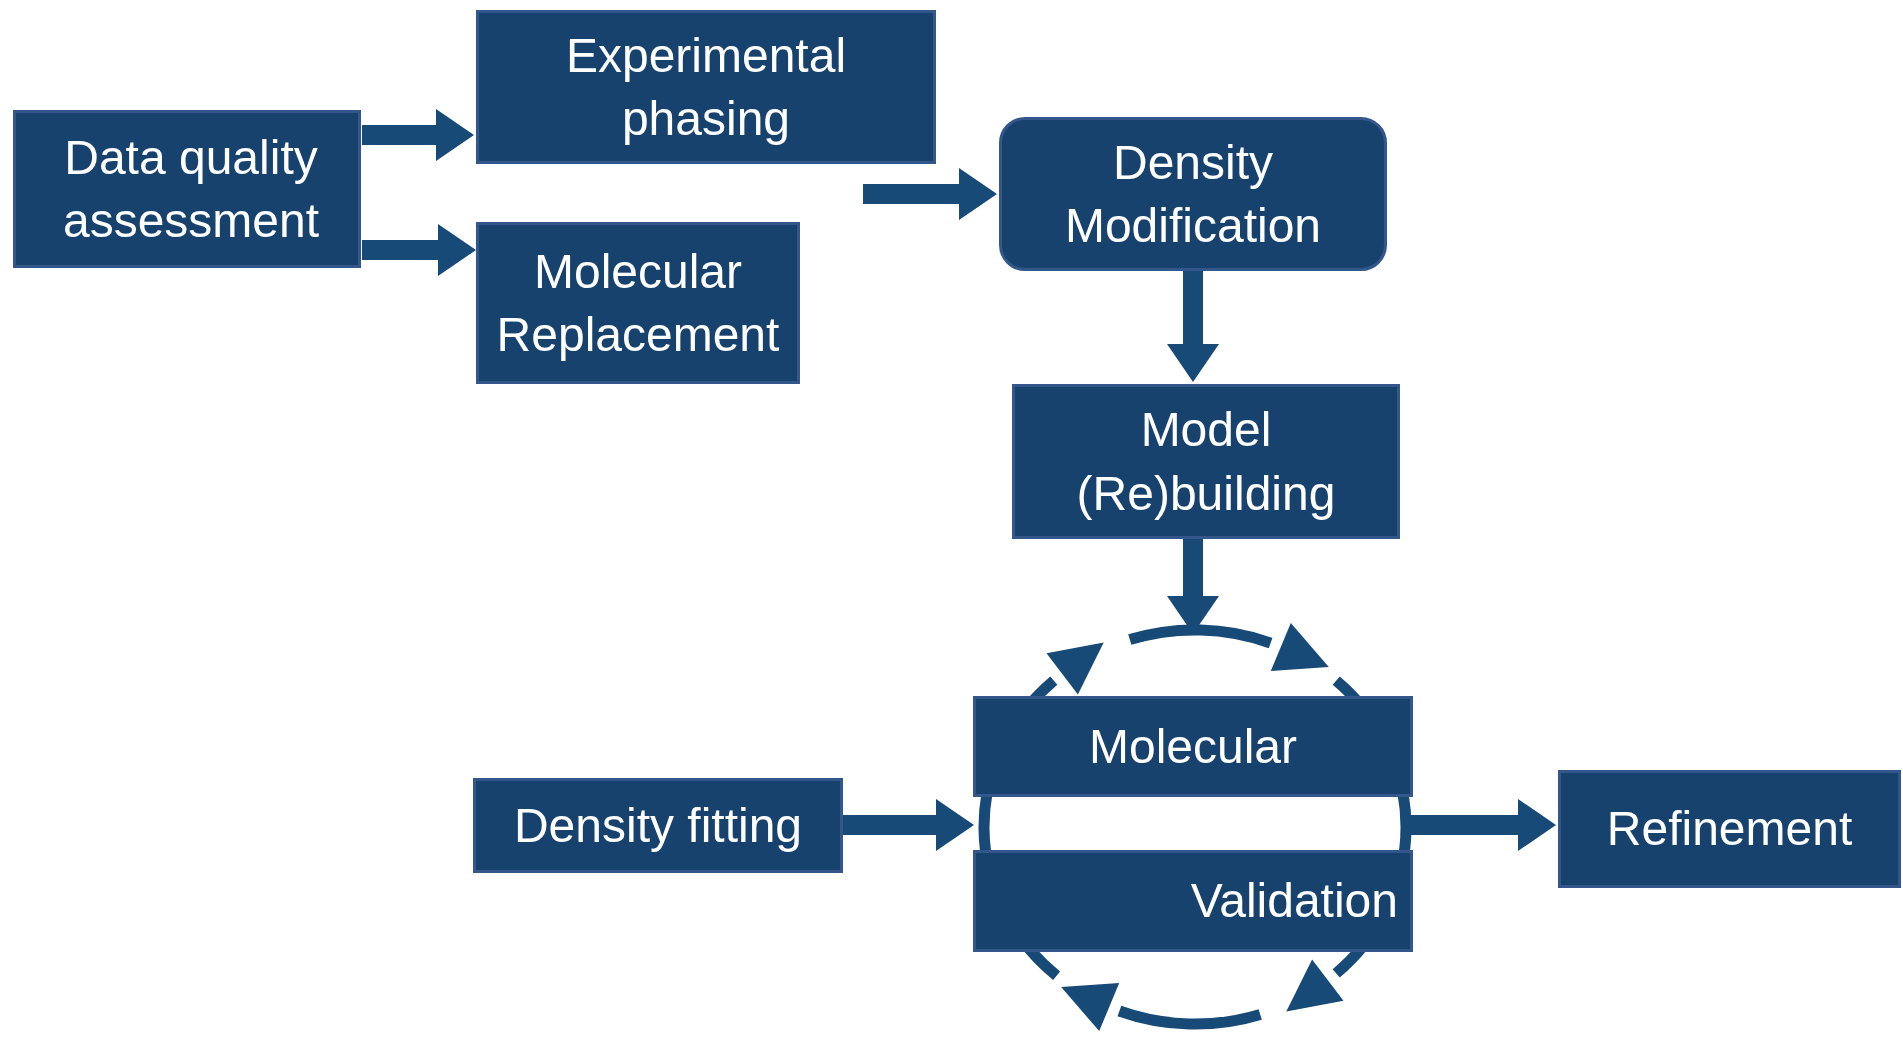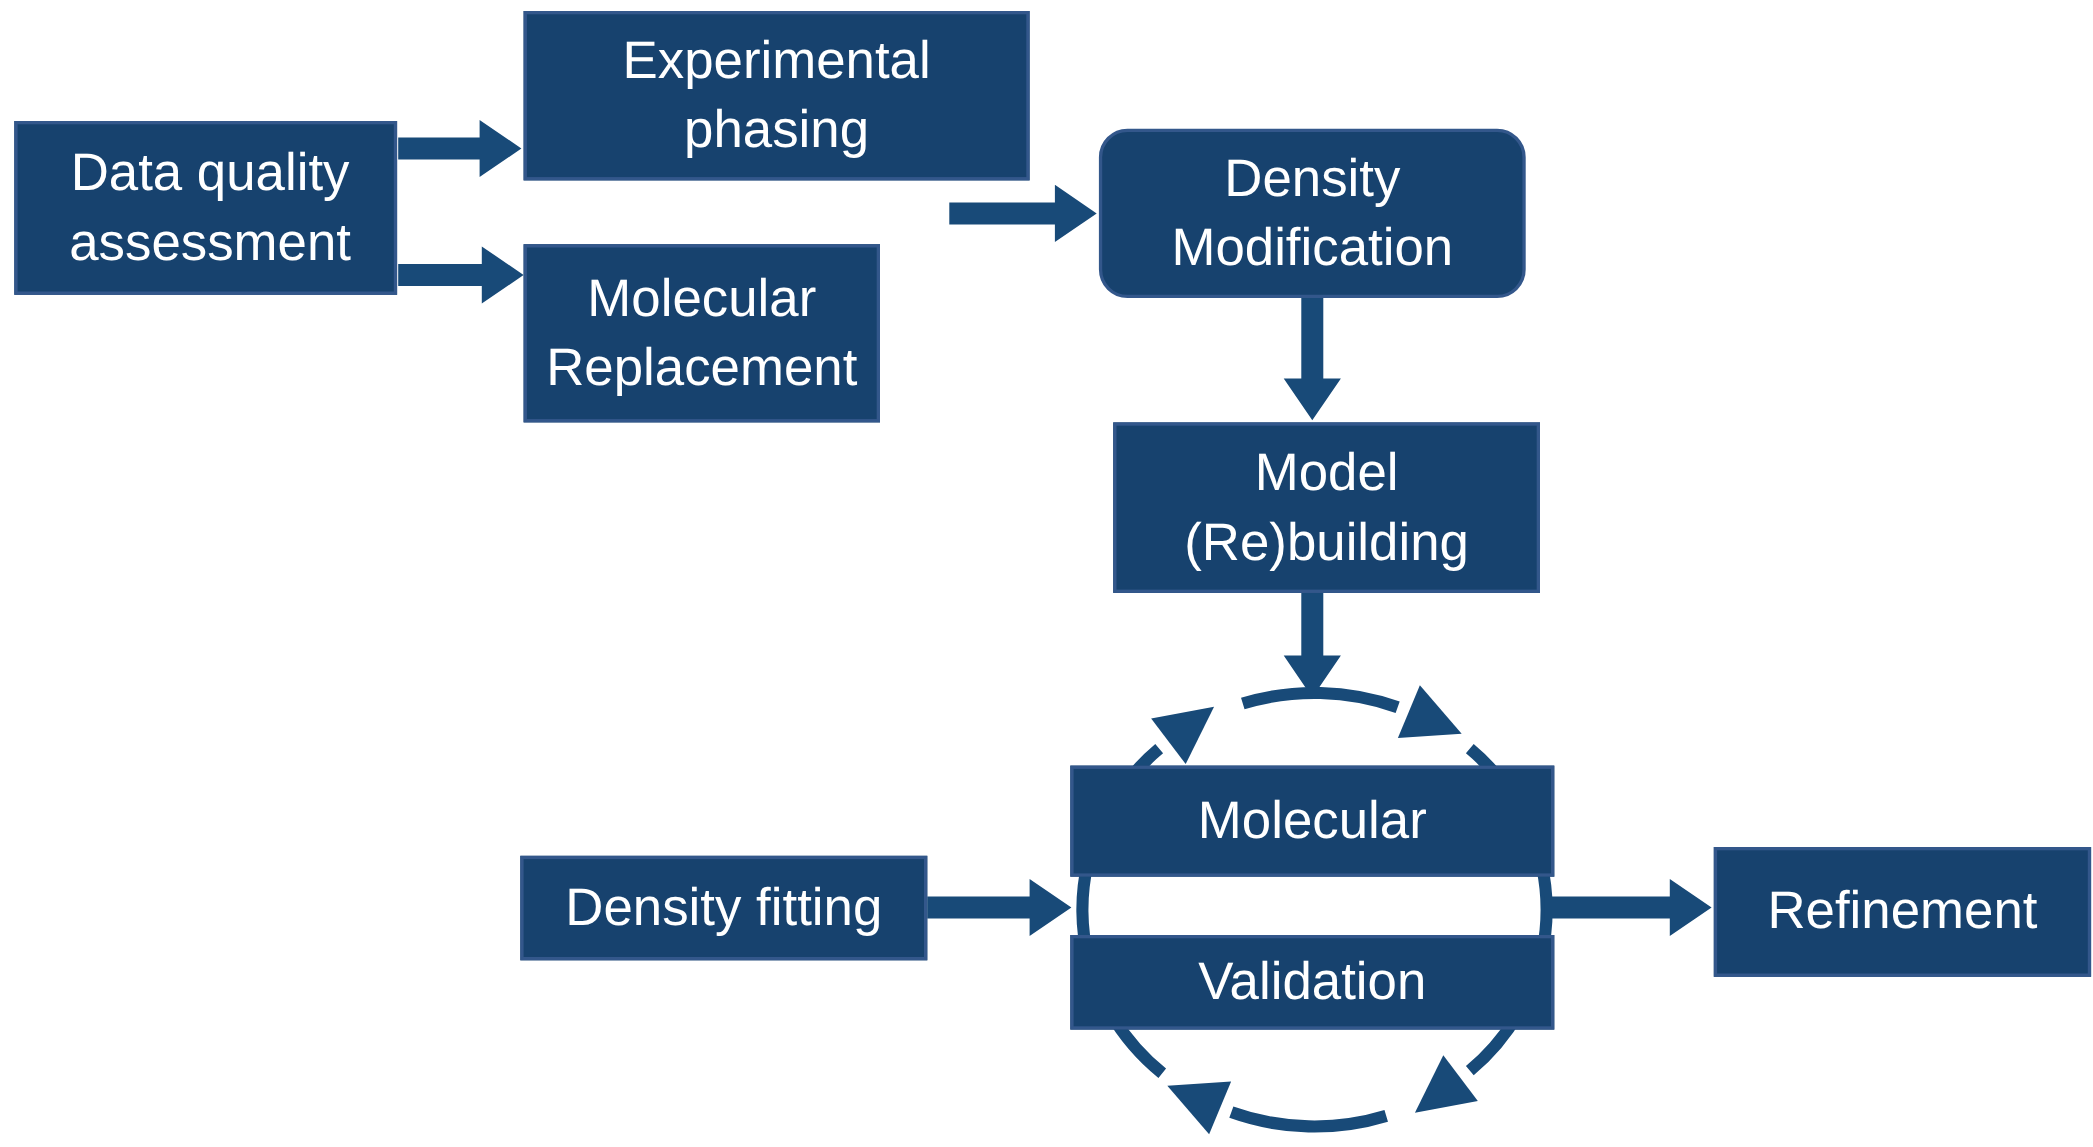--- a/index.html
+++ b/index.html
@@ -26,21 +26,21 @@
     text-align:center;
     font-size:48px; line-height:1.32;
     padding:0 12px;
   }
   #node-dqa        { left:13px;   top:110px; width:348px; height:158px;padding-left:20px; }
   #node-exp        { left:476px;  top:10px;  width:460px; height:154px; }
   #node-mr         { left:476px;  top:222px; width:324px; height:162px; }
   #node-dm         { left:999px;  top:117px; width:388px; height:154px;border-radius:26px; }
   #node-model      { left:999px;  top:384px; width:388px; height:155px;margin-left:13px; }
   #node-refinement { left:973px;  top:696px; width:440px; height:101px; }
-  #node-validation { left:973px;  top:850px; width:440px; height:86px; }
+  #node-validation { left:973px;  top:850px; width:440px; height:102px;justify-content:flex-end; }
   #node-ligand     { left:473px;  top:778px; width:370px; height:95px; }
   #node-deposition { left:1558px; top:770px; width:343px; height:118px; }
 </style>
 </head>
 <body>
 
 <div id="stage">
 
   <svg id="cycle-layer" class="layer" width="1903" height="1043" viewBox="0 0 1903 1043">
     <path d="M 1056.6 975.7 A 211 197 0 0 1 1053.8 680.6" fill="none" stroke-width="11" stroke="#184A78"></path>

